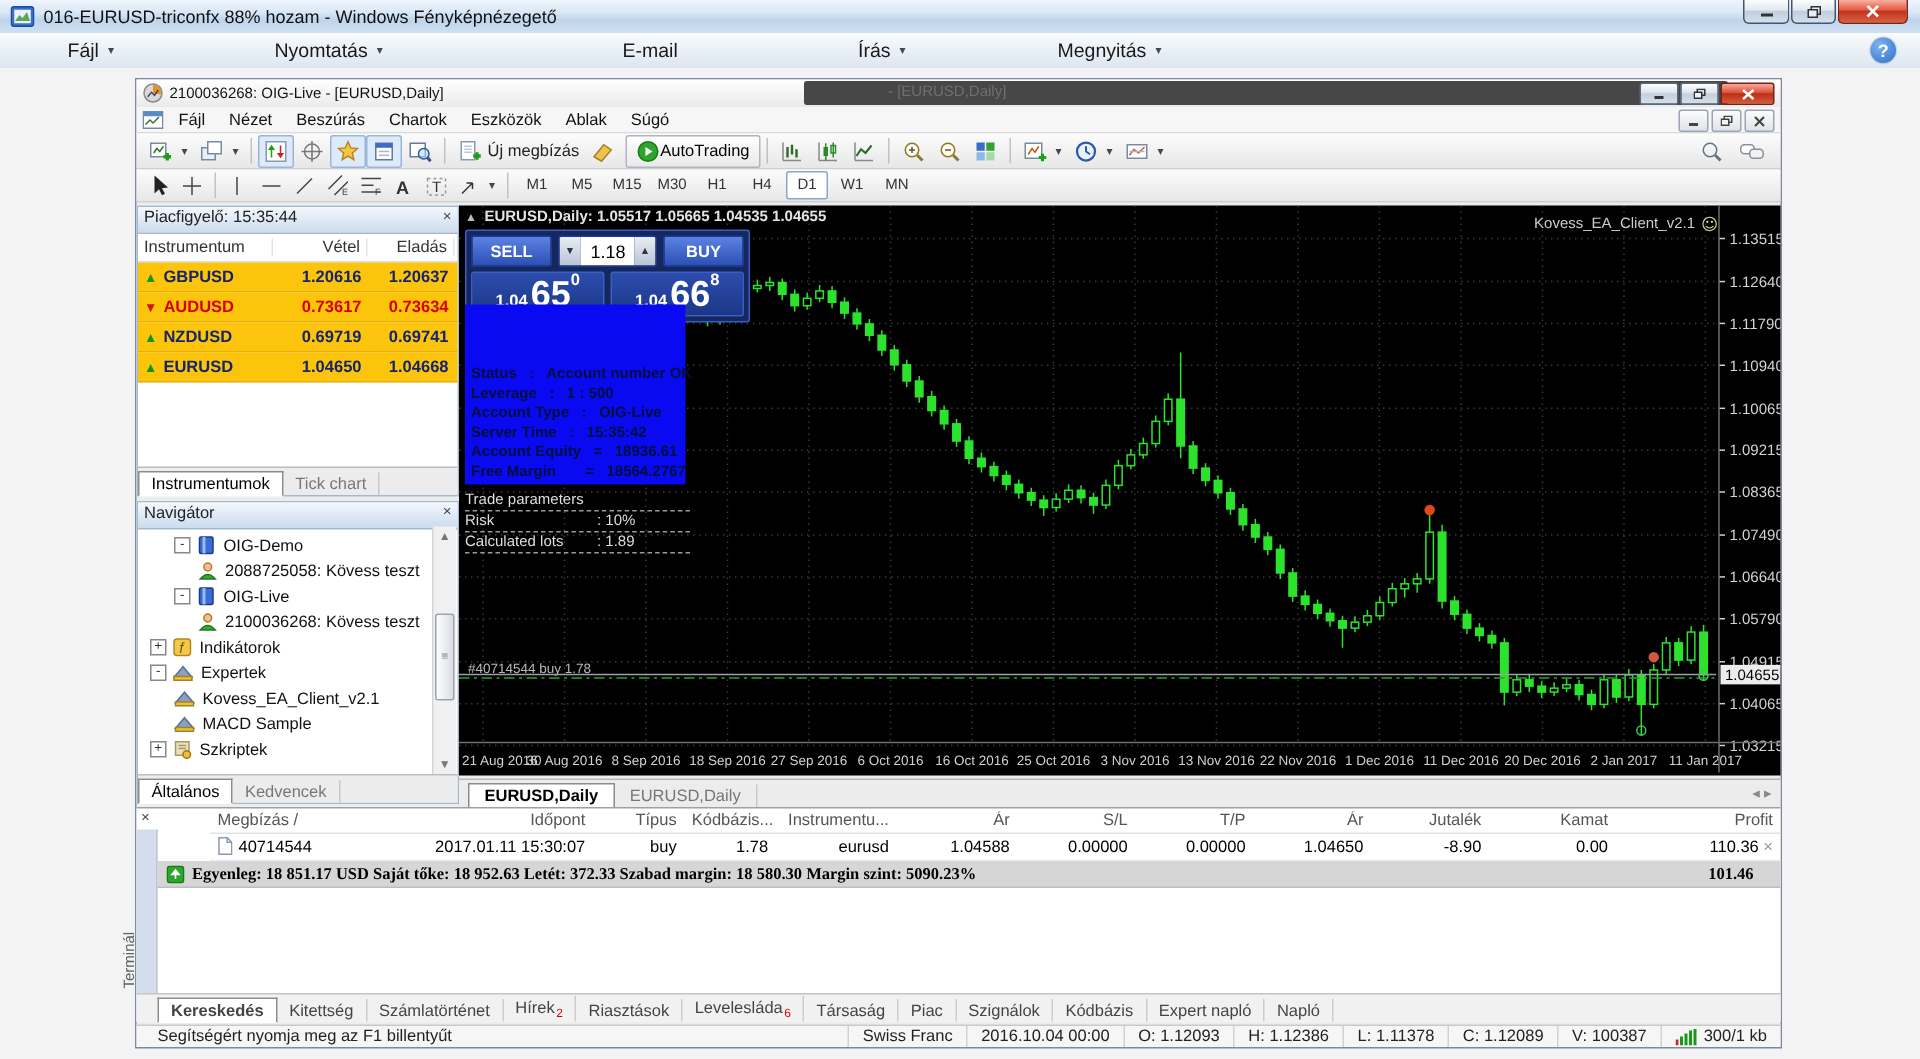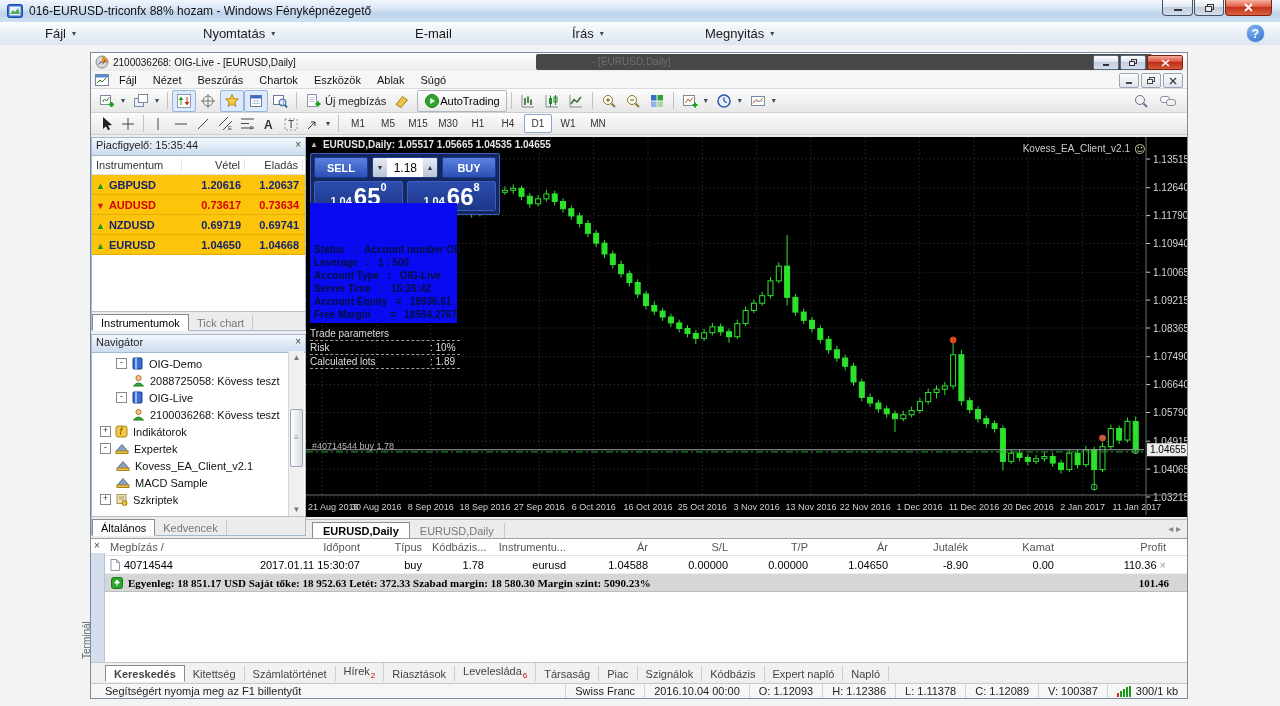--- a/index.html
+++ b/index.html
@@ -93,37 +93,37 @@
   .oc-row2{display:flex;margin-top:3px;height:30px;}
   .oc-price{flex:1;background:linear-gradient(#2c4cae,#1d3788);border:1px solid #3b5ec0;border-radius:2px;
     color:#fff;display:flex;align-items:flex-end;justify-content:center;padding-bottom:2px;}
   .oc-price+.oc-price{margin-left:4px;}
   .oc-sm{font-size:11px;font-weight:bold;margin-right:2px;line-height:13px;}
   .oc-bg{font-size:24px;font-weight:bold;line-height:22px;}
   .oc-sp{font-size:11px;font-weight:bold;align-self:flex-start;line-height:10px;}
   .ea-blue{position:absolute;left:4px;top:66px;width:147px;height:120px;background:#0a0af2;
     box-sizing:border-box;padding:40px 0 0 4px;color:#04103c;font-weight:bold;font-size:10px;line-height:13px;white-space:pre;}
   .tparams{position:absolute;left:4px;top:190px;width:150px;color:#ddd;font-size:10px;}
-  .tparams .tprow{display:flex;border-bottom:1px dashed #9a9a9a;padding:1px 0;gap:32px;}
+  .tparams .tprow{display:flex;border-bottom:1px dashed #9a9a9a;padding:1px 0;}
   .tparams .tpl{width:88px;} .tparams .tpv{flex:1;}
   .tparams .tptitle{border-bottom:1px dashed #9a9a9a;padding:1px 0;}
   
   .ctabs{position:absolute;left:215px;top:466px;right:0;height:18px;background:#ececec;border-top:1px solid #b8b8b8;
     display:flex;align-items:flex-end;padding-left:6px;}
   .ctab{padding:2px 10px 1px;color:#777;border-right:1px solid #c9c9c9;}
   .ctab.on{background:#fff;color:#000;border:1px solid #8b8b8b;border-bottom:1px solid #fff;font-weight:bold;position:relative;top:1px;}
   .ctabnav{position:absolute;right:6px;top:3px;color:#888;font-size:10px;}
   
   .term{position:absolute;left:0;top:485px;width:100%;height:143px;background:#fff;border-top:1px solid #a0a0a0;box-sizing:border-box;}
   .term-x{position:absolute;left:3px;top:1px;font-size:10px;color:#444;}
   .tstrip{position:absolute;left:0;top:14px;bottom:18px;width:13px;background:#d3ddec;border-right:1px solid #b9c4d6;}
   .tlab{position:absolute;left:1px;bottom:4px;transform:rotate(-90deg);transform-origin:0 100%;
     font-size:10px;color:#566;white-space:nowrap;}
   .ttable{position:absolute;left:14px;right:0;top:0;bottom:18px;overflow:hidden;}
-  .trow{display:flex;align-items:center;}
+  .trow{display:flex;align-items:center;margin-left:35px;}
   .thead{height:16px;color:#555;border-bottom:1px solid #e2e2e2;}
   .tcell{box-sizing:border-box;padding:0 5px;white-space:nowrap;overflow:hidden;}
   .torder{height:17px;border-bottom:1px solid #efefef;color:#000;}
   .tbal{height:17px;background:#d6d6d6;border-bottom:1px solid #bdbdbd;font-weight:bold;display:flex;align-items:center;font-family:Liberation Serif, serif;}
   .ttabs{position:absolute;left:0;right:0;bottom:0;height:18px;background:#f1f1f1;border-top:1px solid #c4c4c4;
     display:flex;align-items:flex-end;padding-left:14px;font-size:11px;}
   .ttab{padding:2px 8px 1px;color:#444;border-right:1px solid #cccccc;white-space:nowrap;}
   .ttab.on{background:#fff;border:1px solid #8b8b8b;border-bottom:1px solid #fff;font-weight:bold;position:relative;top:1px;}
   .tbadge{color:#d00000;font-size:8px;vertical-align:sub;margin-left:1px;}
   
@@ -164,21 +164,21 @@
           </svg>
         </div>
     </div>
   </div>
 
   <div class="pv-menu" id="pvmenu">
       <div class="pvm-item" style="left: 45px;">
         <span>Fájl</span>
         <span class="caret">▾</span>
       </div>
-      <div class="pvm-item" style="left: 183px; margin-left: 20px;">
+      <div class="pvm-item" style="left: 183px;">
         <span>Nyomtatás</span>
         <span class="caret">▾</span>
       </div>
       <div class="pvm-item" style="left: 415px;">
         <span>E-mail</span>
       </div>
       <div class="pvm-item" style="left: 572px;">
         <span>Írás</span>
         <span class="caret">▾</span>
       </div>

